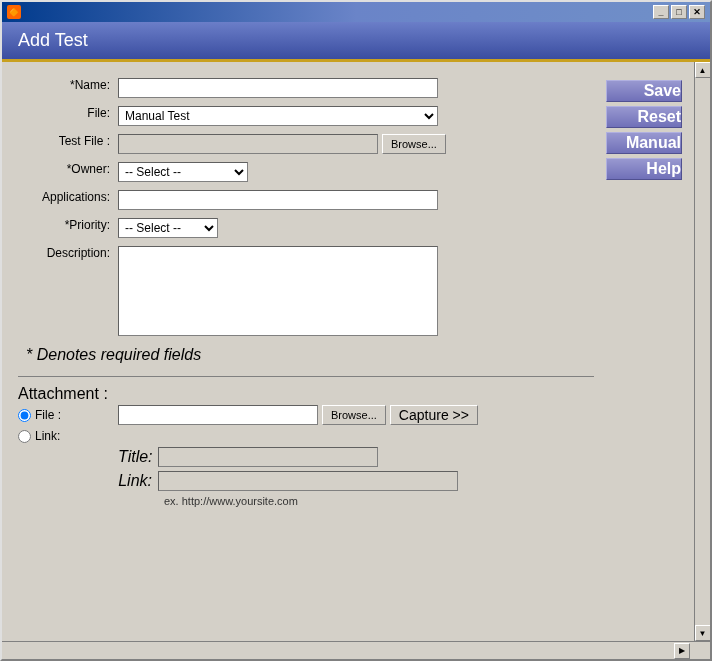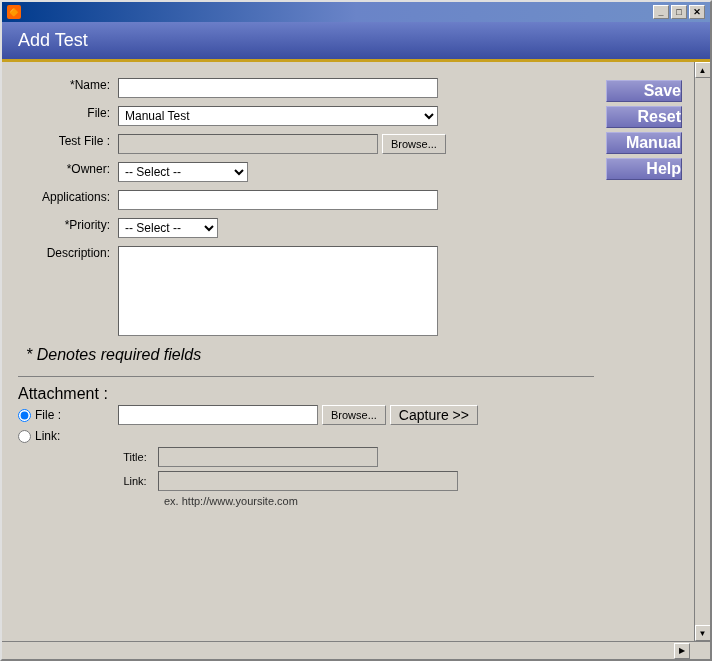--- a/index.html
+++ b/index.html
@@ -285,23 +285,24 @@
     }
 
     .link-field-row {
       display: flex;
       align-items: center;
       margin-bottom: 4px;
     }
 
     .link-field-label {
       width: 40px;
-      text-align: center;
+      text-align: right;
       padding-right: 6px;
-      font-size: 11px;
+      font-size: 16px;
+      font-style: italic;
     }
 
     .input-title-attach {
       width: 220px;
       background: #d4d0c8;
     }
 
     .input-link-attach {
       width: 300px;
       background: #d4d0c8;

